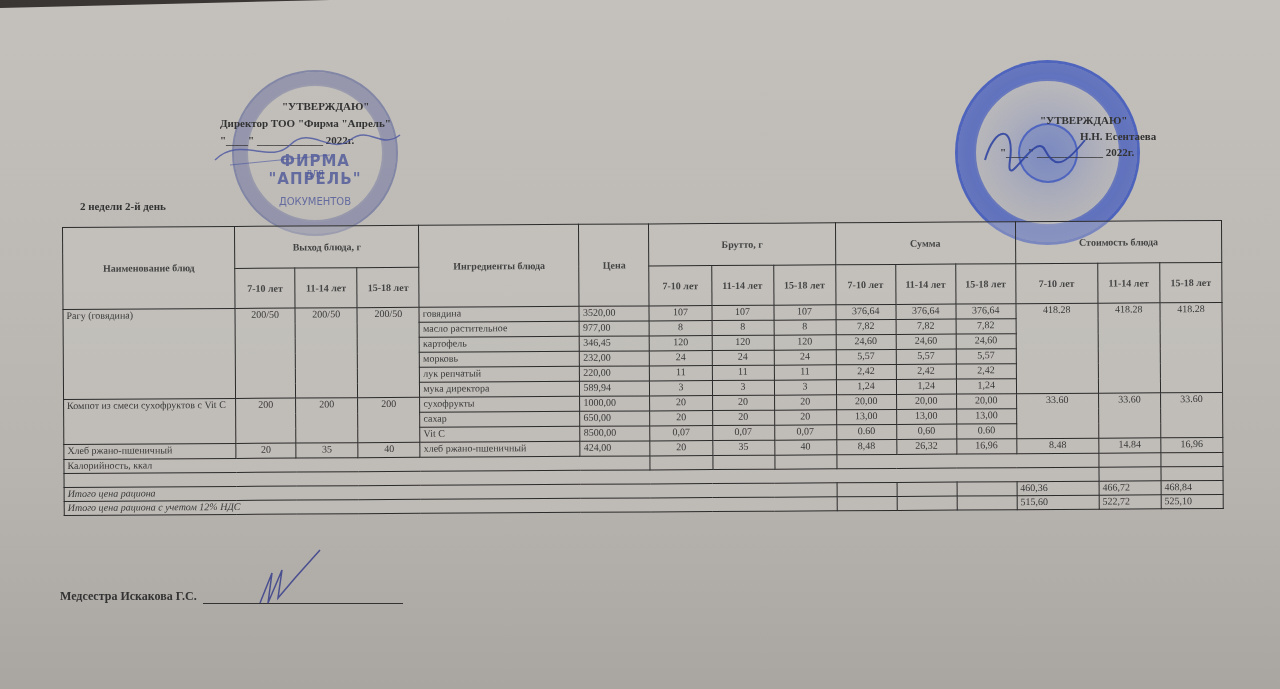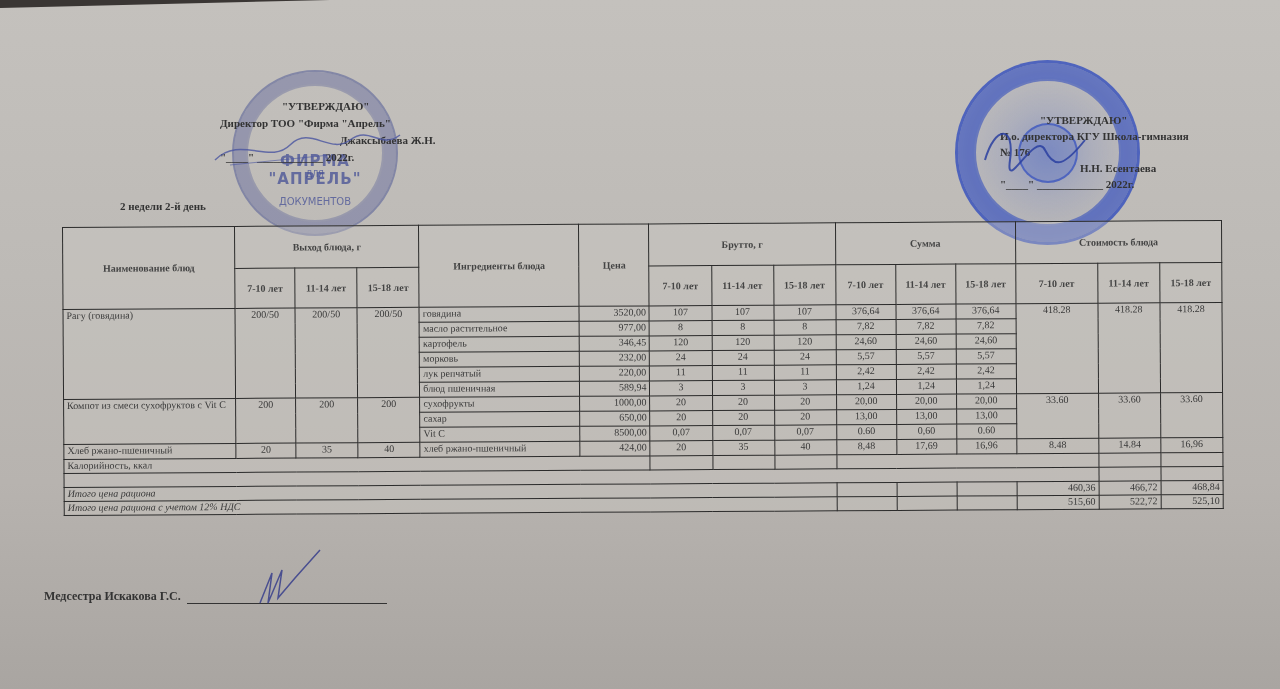--- a/index.html
+++ b/index.html
@@ -52,21 +52,21 @@
     position: absolute; left: 50%; top: 50%; width: 60px; height: 60px;
     transform: translate(-50%,-50%); border-radius: 50%;
     border: 2px solid rgba(40,70,190,0.6);
     background: rgba(60,90,200,0.25);
   }
   .signature {
     position: absolute; pointer-events: none;
   }
   .day-label {
     position: absolute; left: 80px; top: 200px;
-    font-size: 11px; font-weight: bold; color: #333; margin-left: 40px;
+    font-size: 11px; font-weight: bold; color: #333;
   }
   .menu-table {
     position: absolute; left: 62px; top: 227px; width: 1160px;
     border-collapse: collapse;
     font-size: 10px;
     transform: rotate(-0.35deg);
     transform-origin: left top;
     background: rgba(205,203,199,0.35);
   }
   .menu-table td, .menu-table th {
@@ -76,27 +76,27 @@
     font-weight: normal;
     color: #3a3a3a;
     vertical-align: top;
   }
   .menu-table th {
     font-weight: bold; color: #444; vertical-align: middle; text-align: center;
   }
   .menu-table .hdr-top { height: 42px; }
   .menu-table .hdr-sub { height: 40px; }
   .c { text-align: center; }
-  .r { text-align: right; }
+  .r { text-align: left; }
   .l { text-align: left; }
   .bold { font-weight: bold; }
   .ital { font-style: italic; font-weight: bold; }
   .menu-table tr.summary td { height: 14px; }
   .nurse {
-    position: absolute; left: 44px; top: 589px;
+    position: absolute; left: 60px; top: 589px;
     font-size: 12px; font-weight: bold; color: #333;
   }
   .nurse-line {
     display: inline-block; width: 200px; border-bottom: 1px solid #333;
     vertical-align: bottom; margin-left: 6px; height: 12px;
   }
 </style>
 </head>
 <body>
 
@@ -106,36 +106,34 @@
 
   <div class="stamp stamp-left">
     <div class="stamp-text firm">ФИРМА "АПРЕЛЬ"</div>
     <div class="stamp-text dla">ДЛЯ</div>
     <div class="stamp-text docs">ДОКУМЕНТОВ</div>
   </div>
 
   <div class="approve-left">
     <div class="line" style="padding-left:62px">"УТВЕРЖДАЮ"</div>
     <div class="line">Директор ТОО "Фирма "Апрель"</div>
-    <div class="line" style="padding-left:120px">Джаксыбаева Ж.Н.</div>
     <div class="line">"____" ____________ 2022г.</div>
   </div>
 
   <svg class="signature" style="left:210px;top:125px;" width="200" height="50">
     <path d="M5 35 C 30 10, 60 40, 80 20 S 120 30, 140 15 S 170 25, 190 10" stroke="#4a55a0" stroke-width="1.5" fill="none" opacity="0.8"></path>
     <path d="M20 40 L 120 30" stroke="#4a55a0" stroke-width="1" fill="none" opacity="0.6"></path>
   </svg>
 
   <div class="stamp stamp-right">
     <div class="core"></div>
   </div>
 
   <div class="approve-right">
     <div style="padding-left:40px">"УТВЕРЖДАЮ"</div>
-    <div>И.о. директора КГУ Школа-гимназия № 176</div>
     <div style="padding-left:80px">Н.Н. Есентаева</div>
     <div>"____" ____________ 2022г.</div>
   </div>
 
   <svg class="signature" style="left:975px;top:120px;" width="120" height="60">
     <path d="M10 40 C 20 5, 40 5, 35 40 S 60 10, 70 30 S 90 45, 110 20" stroke="#2a3fa0" stroke-width="2" fill="none" opacity="0.85"></path>
   </svg>
 
   <div class="day-label">2 недели 2-й день</div>
 
@@ -233,21 +231,21 @@
       <td class="l">лук репчатый</td>
       <td class="r">220,00</td>
       <td class="c">11</td>
       <td class="c">11</td>
       <td class="c">11</td>
       <td class="c">2,42</td>
       <td class="c">2,42</td>
       <td class="c">2,42</td>
     </tr>
     <tr>
-      <td class="l">блюд пшеничная</td>
+      <td class="l">мука директора</td>
       <td class="r">589,94</td>
       <td class="c">3</td>
       <td class="c">3</td>
       <td class="c">3</td>
       <td class="c">1,24</td>
       <td class="c">1,24</td>
       <td class="c">1,24</td>
     </tr>
 
     <tr>
@@ -292,21 +290,21 @@
       <td class="l">Хлеб ржано-пшеничный</td>
       <td class="c">20</td>
       <td class="c">35</td>
       <td class="c">40</td>
       <td class="l">хлеб ржано-пшеничный</td>
       <td class="r">424,00</td>
       <td class="c">20</td>
       <td class="c">35</td>
       <td class="c">40</td>
       <td class="c">8,48</td>
-      <td class="c">17,69</td>
+      <td class="c">26,32</td>
       <td class="c">16,96</td>
       <td class="c">8.48</td>
       <td class="c">14.84</td>
       <td class="c">16,96</td>
     </tr>
 
     <tr class="summary">
       <td colspan="6" class="l bold">Калорийность, ккал</td>
       <td></td>
       <td></td>

